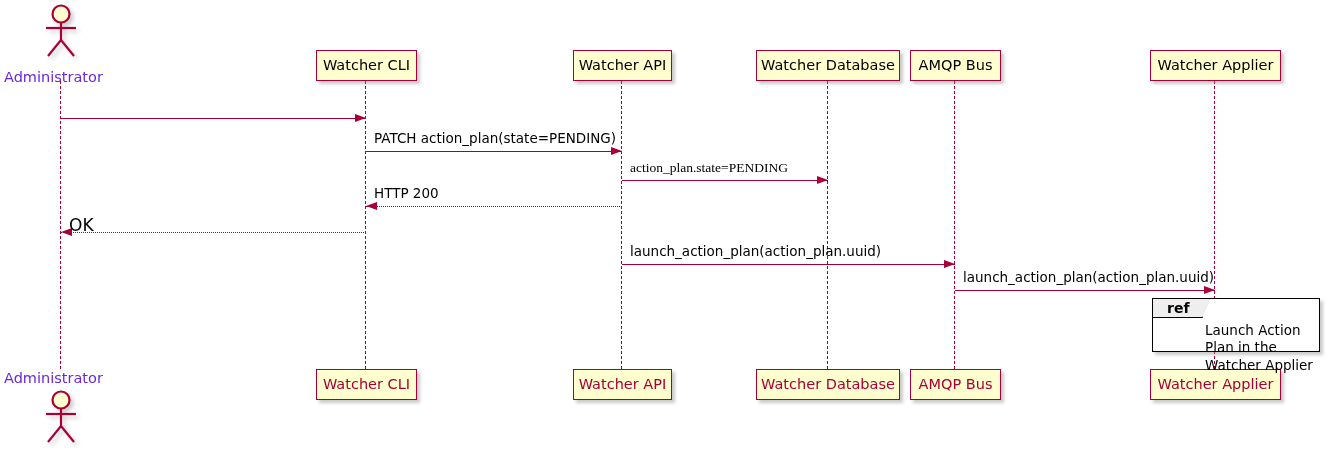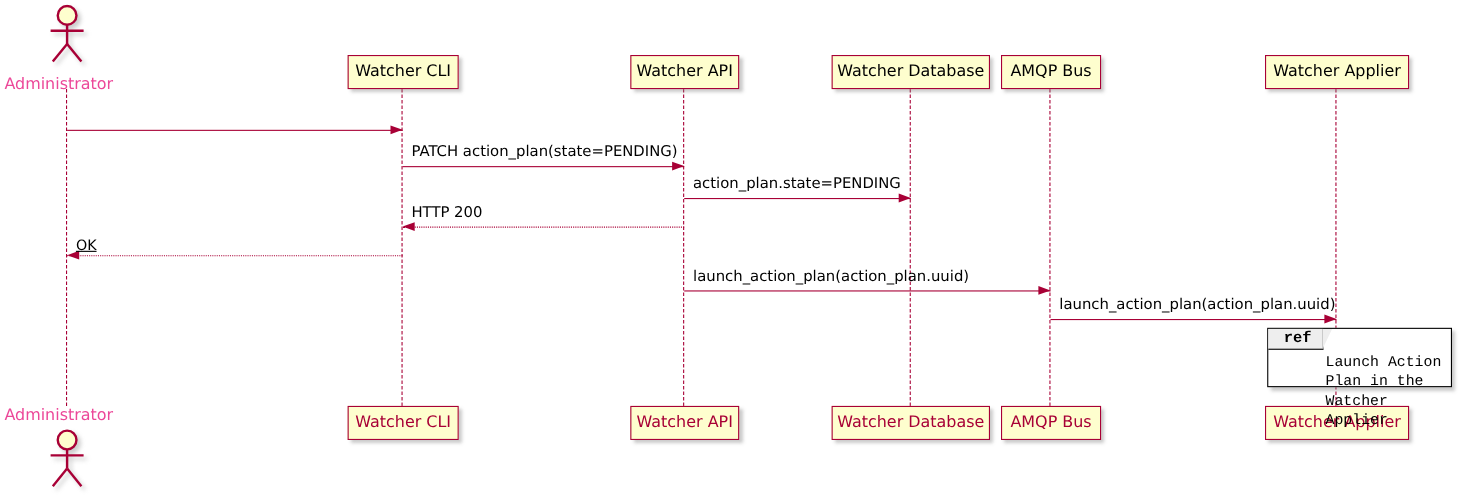--- a/index.html
+++ b/index.html
@@ -28,41 +28,41 @@
     display:flex;align-items:center;justify-content:center;
     white-space:nowrap;
     box-shadow:3px 3px 3px rgba(128,128,128,0.42);
   }
   .pbox.bottom{color:#A80036;}
   
   .actor{position:absolute;width:44px;height:54px;}
   .actor svg{display:block;filter:drop-shadow(3px 3px 2px rgba(128,128,128,0.40));}
   .actor-label{
     position:absolute;
-    font-size:14.5px;color:#ec4899;white-space:nowrap;line-height:1;
+    font-size:14.5px;color:#6d28d9;white-space:nowrap;line-height:1;
   }
   
   .msg-line{
     position:absolute;height:0;
     border-top:1.5px solid #A80036;
   }
   .msg-line.dotted{border-top:1.5px dotted #A80036;}
   .arrow-head{
     position:absolute;
     width:0;height:0;
     border-top:4.5px solid transparent;
     border-bottom:4.5px solid transparent;
   }
   .arrow-head.right{border-left:11px solid #A80036;}
   .arrow-head.left{border-right:11px solid #A80036;}
   .msg-label{
     position:absolute;
     font-size:13.5px;color:#000;white-space:nowrap;line-height:1;
   }
-  .msg-label.small{font-size:13px;text-decoration:underline;}
+  .msg-label.small{font-size:17px;}
   
   .ref-box{
     position:absolute;
     box-sizing:border-box;
     background:#fff;
     border:1.5px solid #000;
     box-shadow:3px 3px 3px rgba(128,128,128,0.42);
   }
   .ref-tab{
     position:absolute;left:0;top:0;
@@ -125,33 +125,33 @@
     <div class="pbox bottom" style="left: 910px; top: 369px; width: 91px; height: 31px;">AMQP Bus</div>
     <div class="pbox" style="left: 1150px; top: 50px; width: 131px; height: 31px;">Watcher Applier</div>
     <div class="pbox bottom" style="left: 1150px; top: 369px; width: 131px; height: 31px;">Watcher Applier</div>
     <div class="msg-line" style="left: 61px; top: 118px; width: 305px;"></div>
     <div class="arrow-head right" style="top: 114px; left: 355px;"></div>
     <div class="msg-line" style="left: 366px; top: 151px; width: 256px;"></div>
     <div class="arrow-head right" style="top: 147px; left: 611px;"></div>
     <div class="msg-label" style="left: 374px; top: 132px;">PATCH action_plan(state=PENDING)</div>
     <div class="msg-line" style="left: 622px; top: 180px; width: 206px;"></div>
     <div class="arrow-head right" style="top: 176px; left: 817px;"></div>
-    <div class="msg-label" style="left: 630px; top: 161px;">action_plan.state=PENDING</div>
+    <div class="msg-label" style="left: 630px; top: 161px; font-family: Liberation Serif, serif;">action_plan.state=PENDING</div>
     <div class="msg-line dotted" style="left: 366px; top: 206px; width: 256px;"></div>
     <div class="arrow-head left" style="top: 202px; left: 366px;"></div>
     <div class="msg-label" style="left: 374px; top: 187px;">HTTP 200</div>
     <div class="msg-line dotted" style="left: 61px; top: 232px; width: 305px;"></div>
     <div class="arrow-head left" style="top: 228px; left: 61px;"></div>
     <div class="msg-label small" style="left: 69px; top: 217px;">OK</div>
     <div class="msg-line" style="left: 622px; top: 264px; width: 333px;"></div>
     <div class="arrow-head right" style="top: 260px; left: 944px;"></div>
     <div class="msg-label" style="left: 630px; top: 245px;">launch_action_plan(action_plan.uuid)</div>
     <div class="msg-line" style="left: 955px; top: 290px; width: 260px;"></div>
     <div class="arrow-head right" style="top: 286px; left: 1204px;"></div>
     <div class="msg-label" style="left: 963px; top: 271px;">launch_action_plan(action_plan.uuid)</div>
-    <div class="ref-box" style="left: 1152px; top: 298px; width: 168px; height: 54px; font-family: Liberation Mono, monospace;">
+    <div class="ref-box" style="left: 1152px; top: 298px; width: 168px; height: 54px;">
       <div class="ref-tab-fold" style="left: 48.5px; top: 0px; border-top: 20.5px solid rgb(0, 0, 0); border-right: 10px solid transparent; z-index: -1;"></div>
       <div class="ref-tab" style="width: 50px; height: 19px;">ref</div>
       <div class="ref-tab-fold" style="left: 48.5px; top: 0px; border-top: 19px solid rgb(238, 238, 238); border-right: 9px solid transparent;"></div>
       <div class="ref-body" style="left: 8px; top: 23px; margin-left: 44px;">Launch Action Plan in the
 Watcher Applier</div>
     </div>
   </div>
 
 </body></html>

